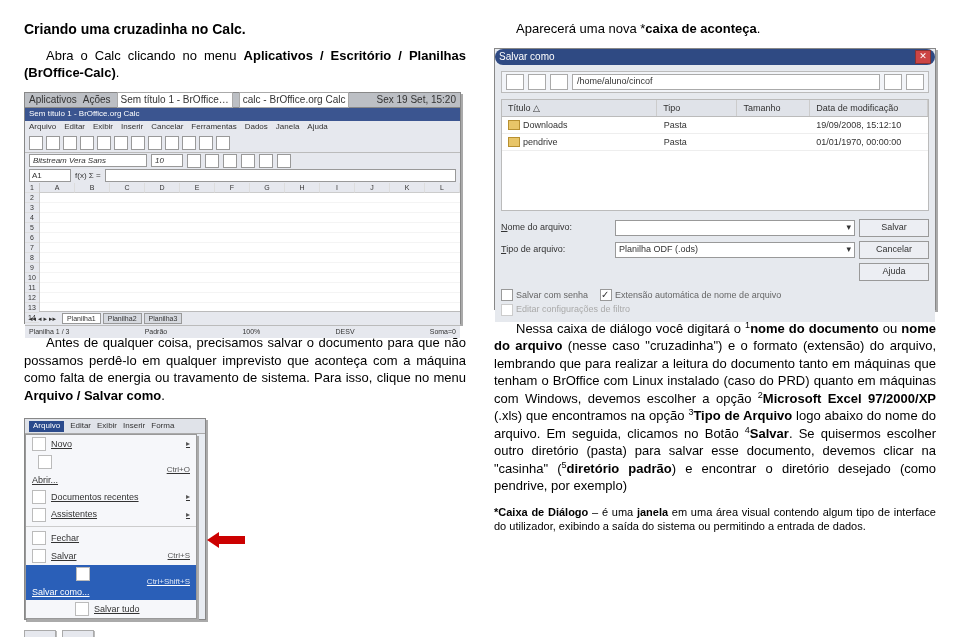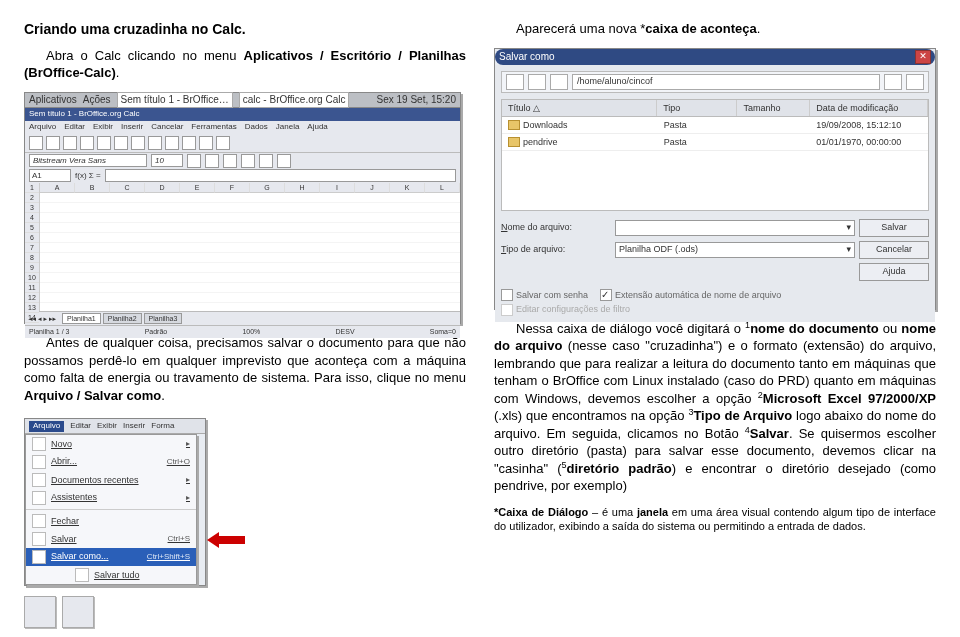--- a/index.html
+++ b/index.html
@@ -233,57 +233,57 @@
           </div>
         <div class="dropdown" id="dropdown">
             <div class="menuitem">
               <span style="display: flex; align-items: center; gap: 5px;">
                 <span class="mi-ico"></span>
                 <span>Novo</span>
               </span>
               <span class="short">▸</span>
             </div>
             <div class="menuitem">
+              <span style="display: flex; align-items: center; gap: 5px; flex-direction: column;">
+                <span class="mi-ico"></span>
+                <span>Abrir...</span>
+              </span>
+              <span class="short">Ctrl+O</span>
+            </div>
+            <div class="menuitem">
+              <span style="display: flex; align-items: center; gap: 5px;">
+                <span class="mi-ico"></span>
+                <span>Documentos recentes</span>
+              </span>
+              <span class="short">▸</span>
+            </div>
+            <div class="menuitem">
               <span style="display: flex; gap: 5px;">
                 <span class="mi-ico"></span>
-                <span>Abrir...</span>
-              </span>
-              <span class="short">Ctrl+O</span>
-            </div>
+                <span>Assistentes</span>
+              </span>
+              <span class="short">▸</span>
+            </div>
+            <div class="menuitem sep"></div>
             <div class="menuitem">
               <span style="display: flex; align-items: center; gap: 5px;">
                 <span class="mi-ico"></span>
-                <span>Documentos recentes</span>
-              </span>
-              <span class="short">▸</span>
-            </div>
-            <div class="menuitem">
-              <span style="display: flex; gap: 5px;">
-                <span class="mi-ico"></span>
-                <span>Assistentes</span>
-              </span>
-              <span class="short">▸</span>
-            </div>
-            <div class="menuitem sep"></div>
+                <span>Fechar</span>
+              </span>
+              <span class="short"></span>
+            </div>
             <div class="menuitem">
               <span style="display: flex; align-items: center; gap: 5px;">
                 <span class="mi-ico"></span>
-                <span>Fechar</span>
-              </span>
-              <span class="short"></span>
-            </div>
-            <div class="menuitem">
-              <span style="display: flex; align-items: center; gap: 5px;">
-                <span class="mi-ico"></span>
                 <span>Salvar</span>
               </span>
               <span class="short">Ctrl+S</span>
             </div>
             <div class="menuitem hl">
-              <span style="display: flex; align-items: flex-start; gap: 5px;">
+              <span style="display: flex; align-items: flex-end; gap: 5px; flex-direction: column;">
                 <span class="mi-ico"></span>
                 <span>Salvar como...</span>
               </span>
               <span class="short">Ctrl+Shift+S</span>
             </div>
             <div class="menuitem">
               <span style="display: flex; align-items: center; gap: 5px; padding-left: 43px;">
                 <span class="mi-ico"></span>
                 <span>Salvar tudo</span>
               </span>

